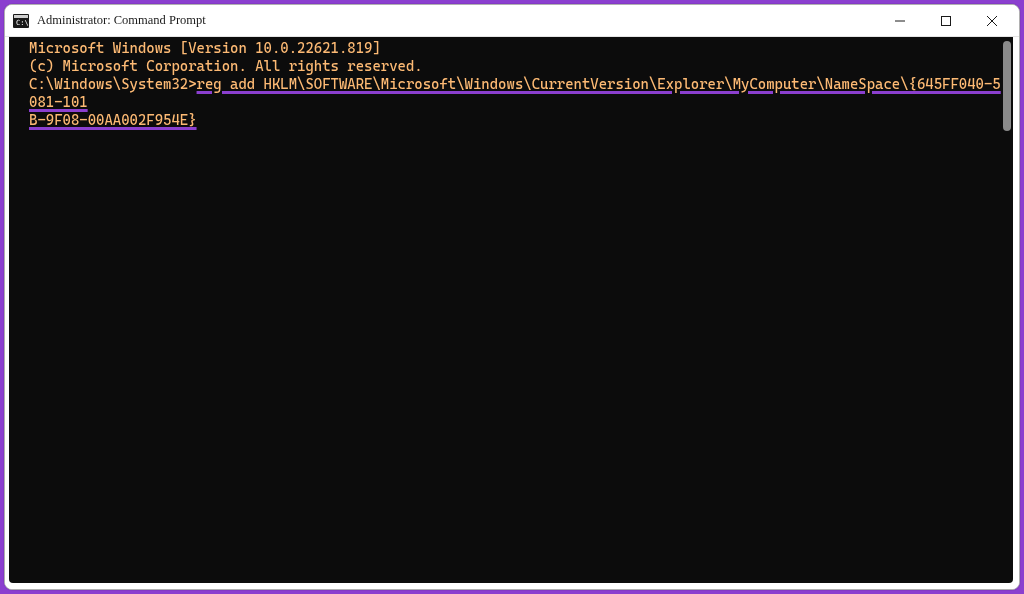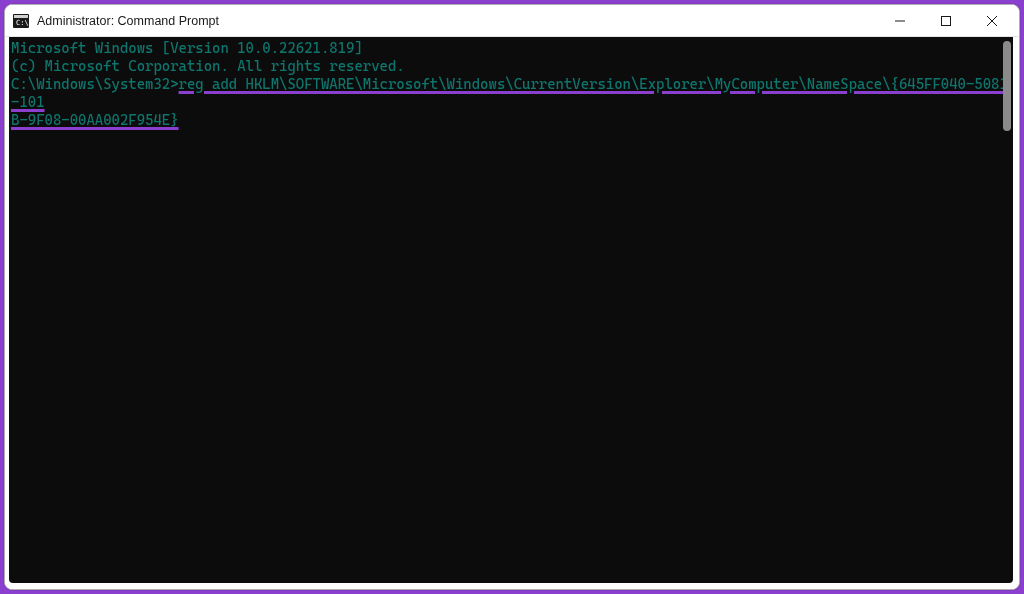--- a/index.html
+++ b/index.html
@@ -34,43 +34,43 @@
     border-bottom: 1px solid #e5e5e5;
     font-size: 12.5px;
     color: #1a1a1a;
   }
   .titlebar .app-icon {
     width: 16px; height: 16px;
     margin-right: 8px;
     display: inline-flex;
     align-items: center; justify-content: center;
   }
-  .titlebar .title-text { flex: 0 0 auto; }
+  .titlebar .title-text { flex: 0 0 auto; font-family: Liberation Serif, serif; }
   .titlebar .spacer { flex: 1 1 auto; }
   .win-controls { display: flex; height: 100%; }
   .win-btn {
     width: 46px; height: 100%;
     display: flex; align-items: center; justify-content: center;
     color: #1a1a1a;
   }
   .win-btn svg { width: 10px; height: 10px; }
   .terminal-wrap {
     flex: 1 1 auto;
     background: #ffffff;
     padding: 0 6px 6px 4px;
     position: relative;
   }
   .terminal {
     width: 100%; height: 100%;
     background: #0c0c0c;
-    color: #0f766e;
+    color: #fdba74;
     font-family: Consolas, "Cascadia Mono", "Courier New", monospace;
     font-size: 14.3px;
     line-height: 18px;
-    padding: 2px 4px 2px 2px;
+    padding: 2px 4px 2px 20px;
     white-space: pre-wrap;
     word-break: break-all;
     position: relative;
     border-radius: 0 0 4px 4px;
   }
   .scrollbar-track {
     position: absolute;
     right: 0; top: 0;
     width: 12px; height: 100%;
   }

